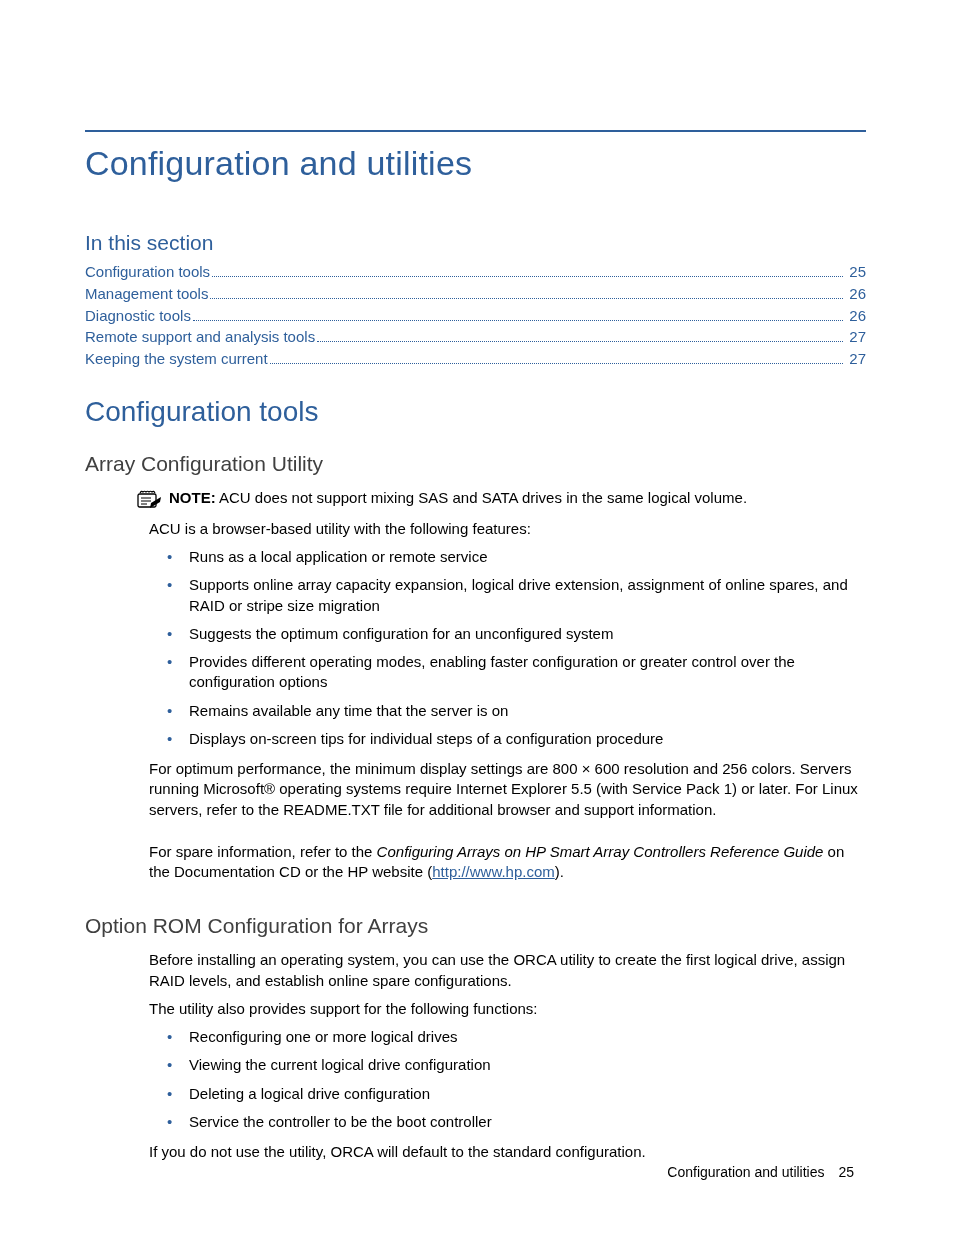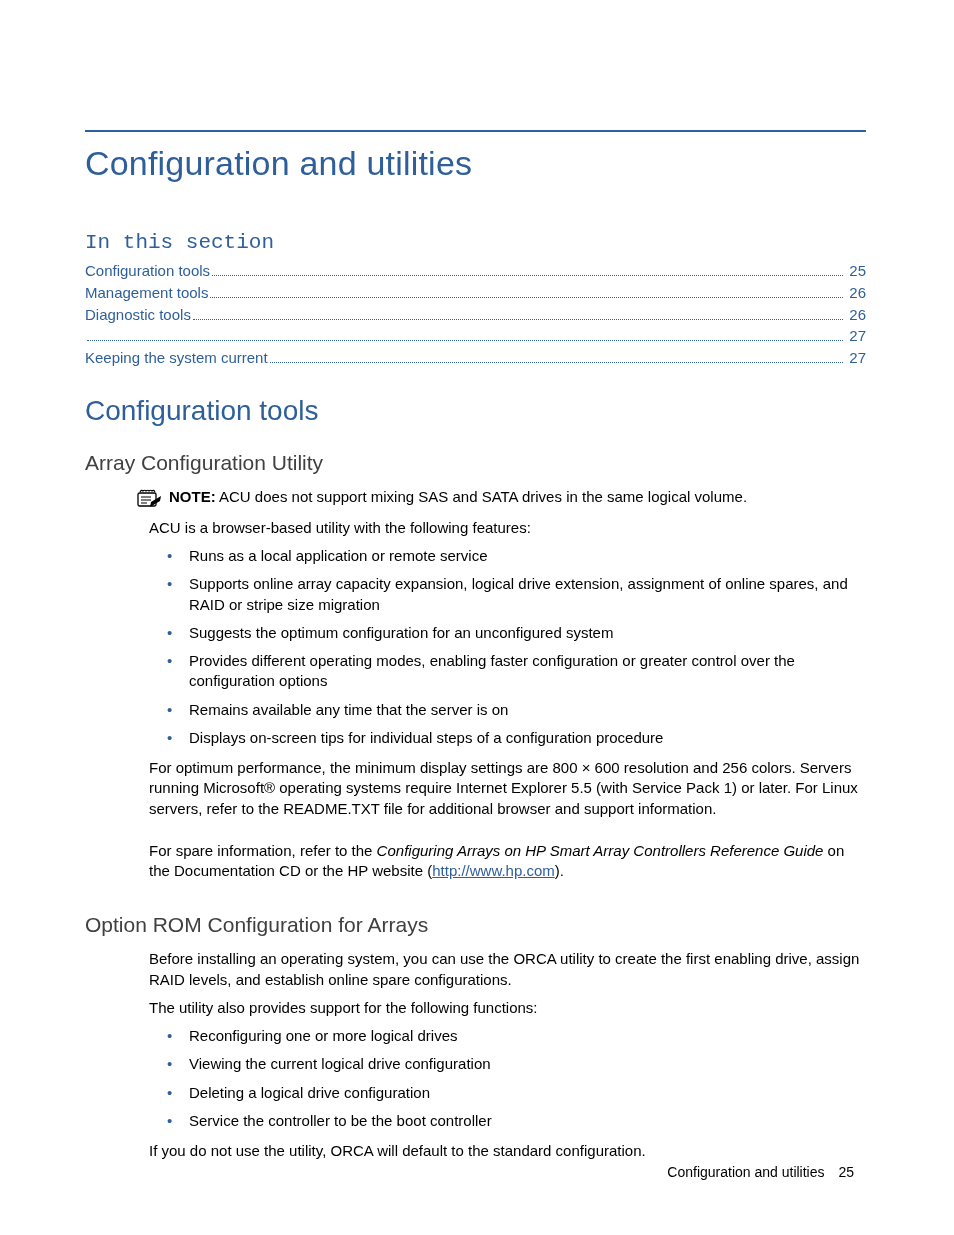--- a/index.html
+++ b/index.html
@@ -23,21 +23,20 @@
     font-weight: 300;
     color: #2e5f9b;
     letter-spacing: 0.2px;
     margin-bottom: 48px;
   }
   h2.section-label {
     font-size: 21px;
     font-weight: 300;
     color: #2e5f9b;
     margin-bottom: 6px;
-    font-family: Liberation Mono, monospace;
   }
   .toc {
     margin-bottom: 26px;
   }
   .toc-row {
     display: flex;
     align-items: baseline;
     font-size: 15px;
     color: #2e5f9b;
     line-height: 1.45;
@@ -137,20 +136,21 @@
       <span class="toc-label">Management tools</span>
       <span class="toc-dots"></span>
       <span class="toc-page">26</span>
     </div>
     <div class="toc-row">
       <span class="toc-label">Diagnostic tools</span>
       <span class="toc-dots"></span>
       <span class="toc-page">26</span>
     </div>
     <div class="toc-row">
+      <span class="toc-label">Remote support and analysis tools</span>
       <span class="toc-dots"></span>
       <span class="toc-page">27</span>
     </div>
     <div class="toc-row">
       <span class="toc-label">Keeping the system current</span>
       <span class="toc-dots"></span>
       <span class="toc-page">27</span>
     </div>
   </div>
 
@@ -190,21 +190,21 @@
     <p>
       <span>For spare information, refer to the </span><span class="italic">Configuring Arrays on HP Smart Array Controllers Reference Guide</span><span> on the Documentation CD or the HP website (</span><a class="link">http://www.hp.com</a><span>).</span>
     </p>
   </div>
 
   <div class="spacer-lg"></div>
 
   <h3 class="h3">Option ROM Configuration for Arrays</h3>
 
   <div class="body-block">
-    <p>Before installing an operating system, you can use the ORCA utility to create the first enabling drive, assign RAID levels, and establish online spare configurations.</p>
+    <p>Before installing an operating system, you can use the ORCA utility to create the first logical drive, assign RAID levels, and establish online spare configurations.</p>
     <p>The utility also provides support for the following functions:</p>
     <ul class="bullets">
       <li>Reconfiguring one or more logical drives</li>
       <li>Viewing the current logical drive configuration</li>
       <li>Deleting a logical drive configuration</li>
       <li>Service the controller to be the boot controller</li>
     </ul>
     <p>If you do not use the utility, ORCA will default to the standard configuration.</p>
   </div>
 </div>

